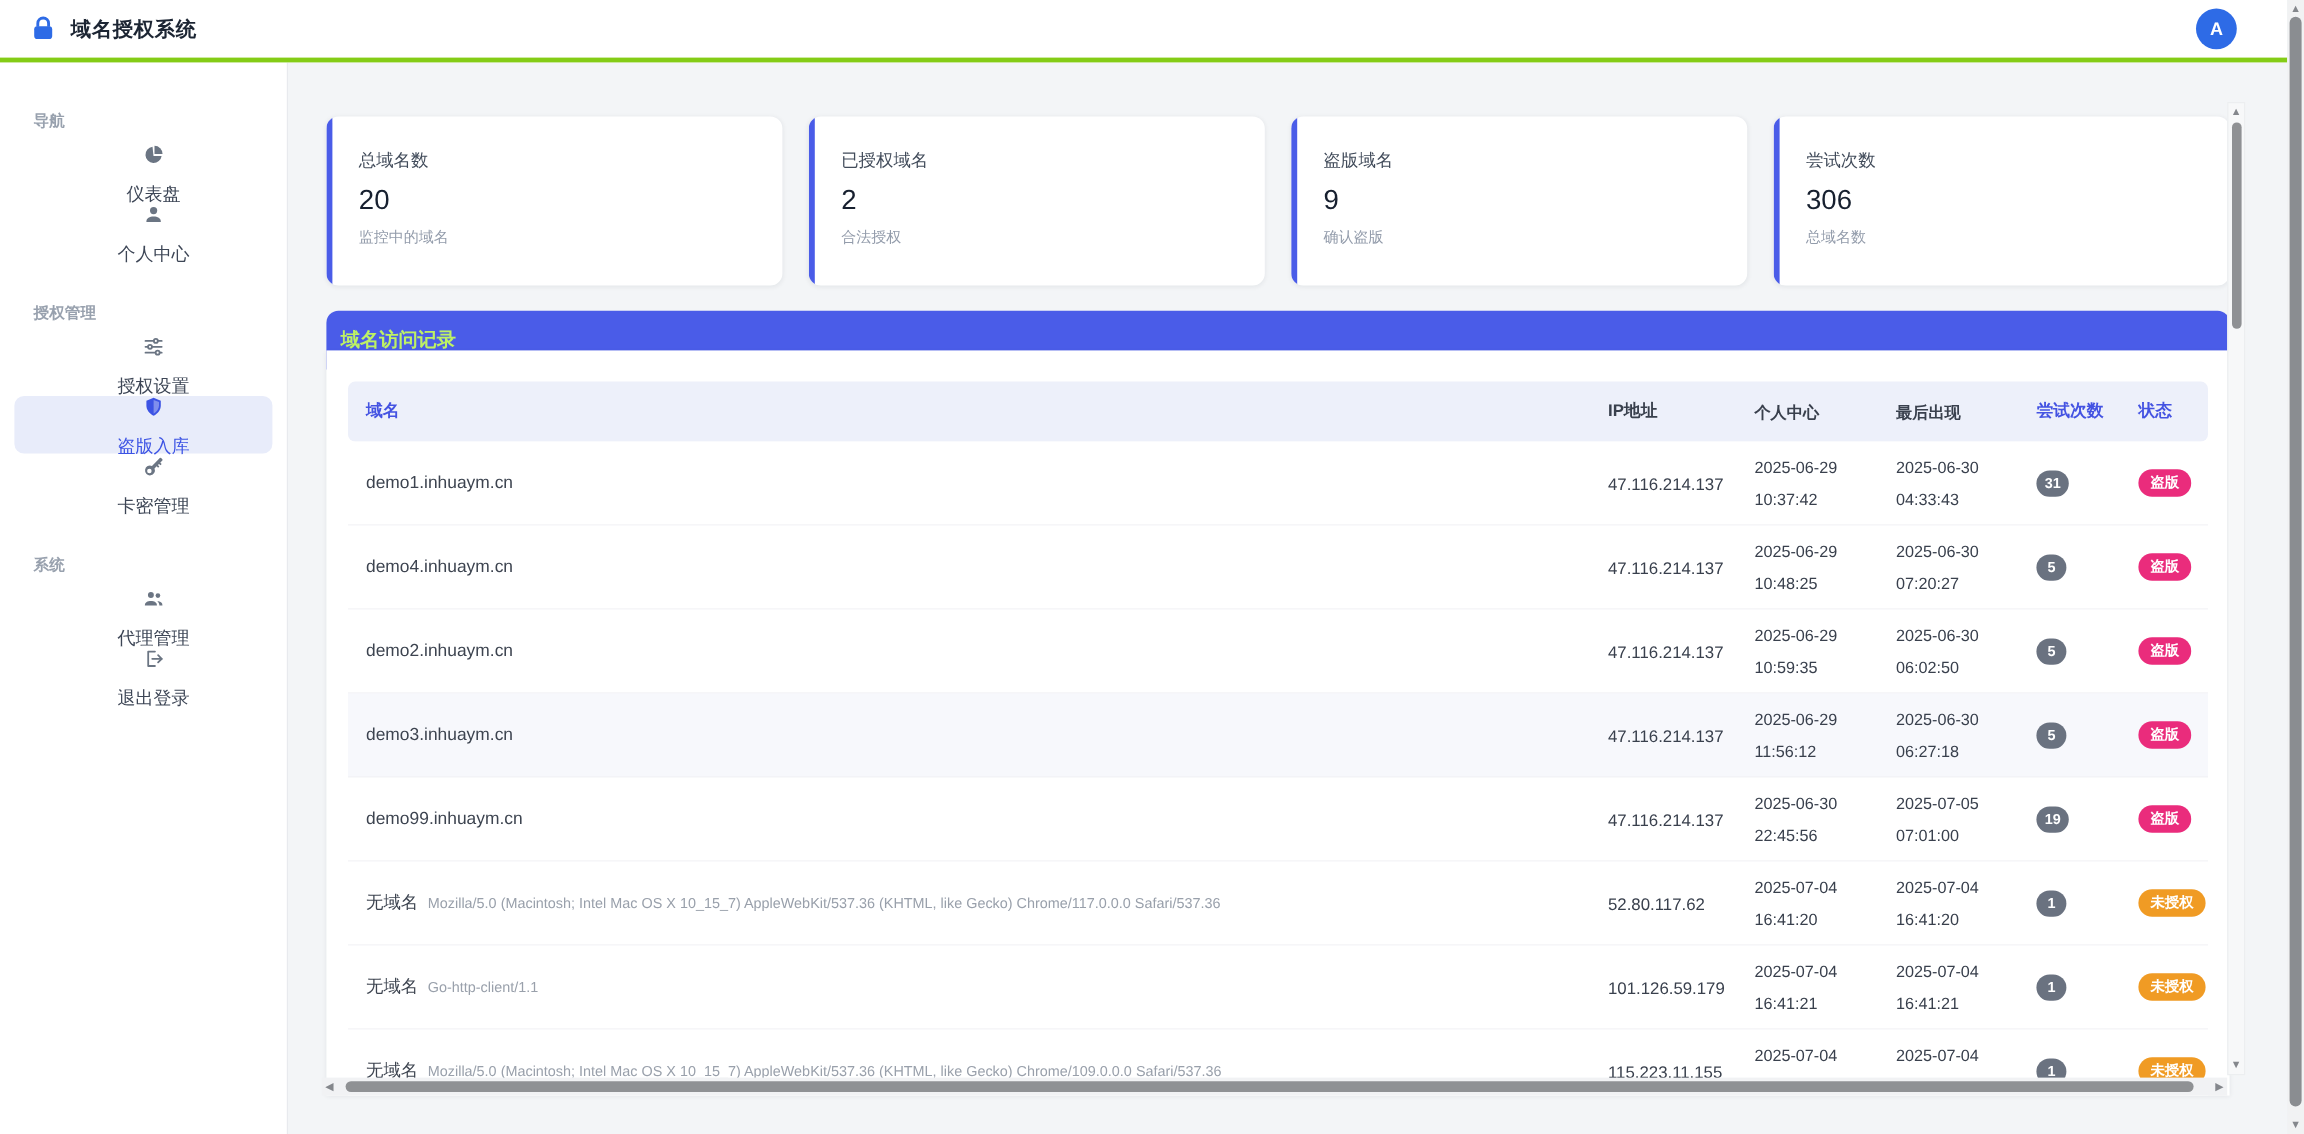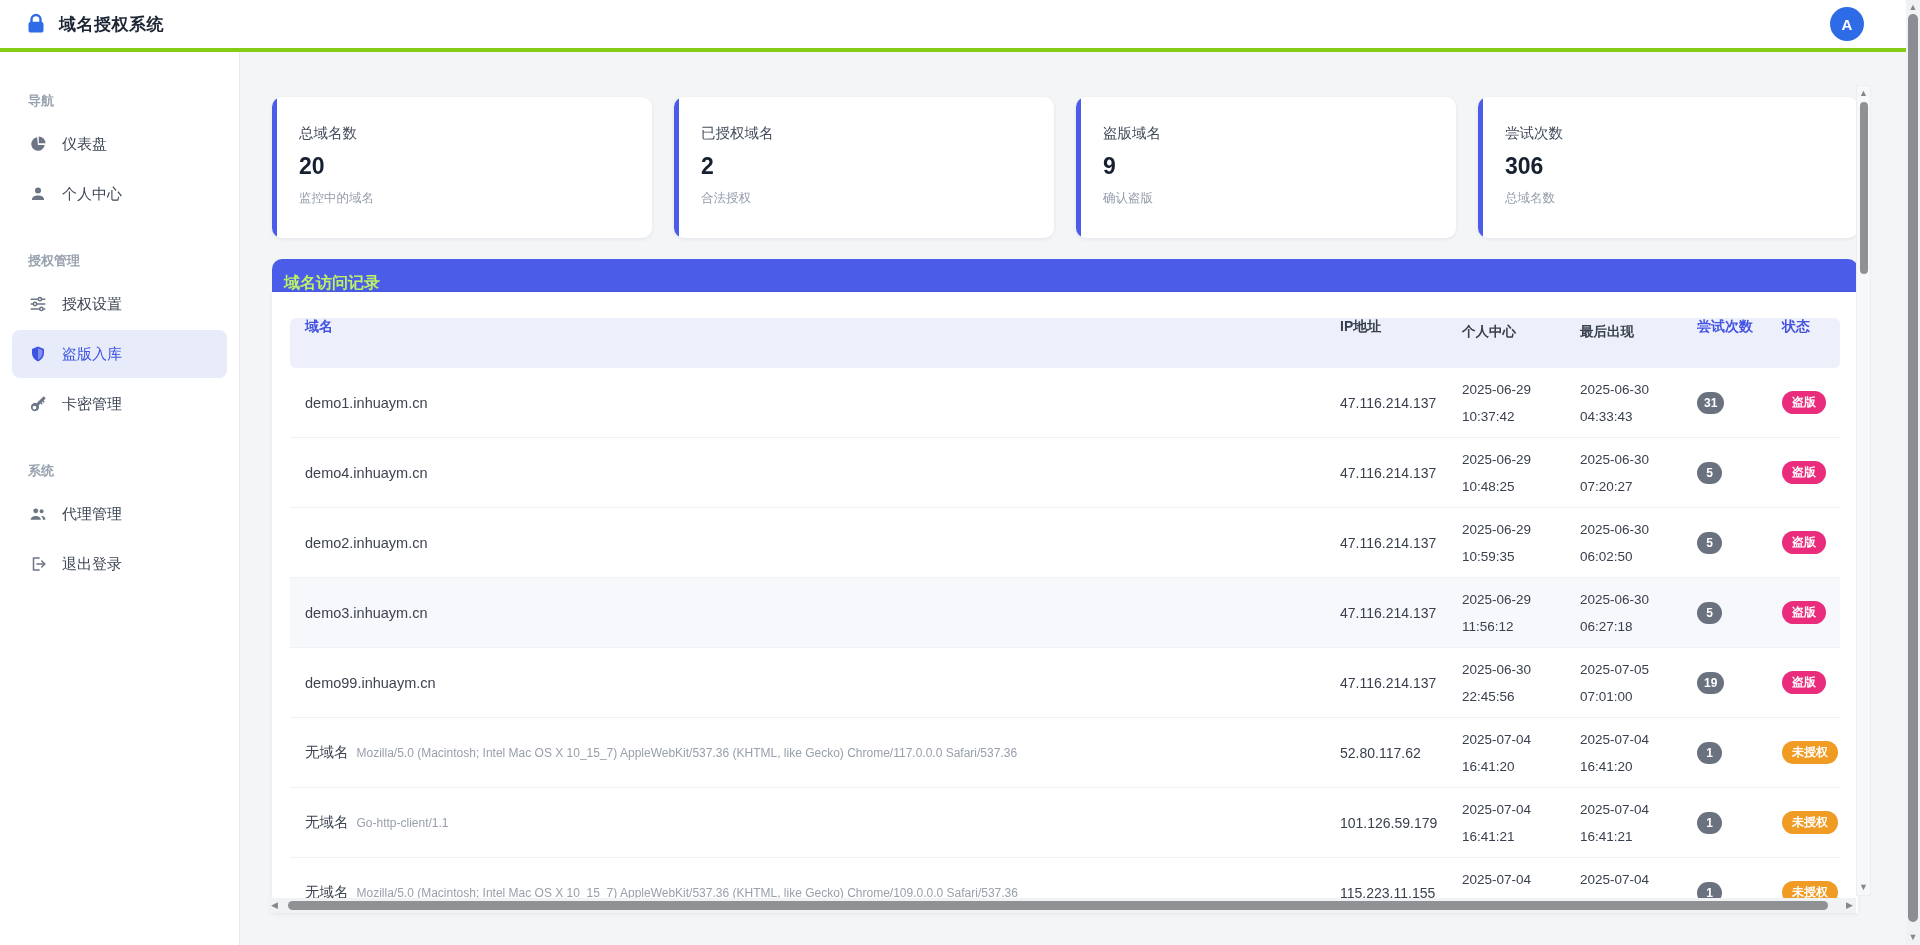--- a/index.html
+++ b/index.html
@@ -30,58 +30,58 @@
     background:#ffffff; border-right:1px solid #e8eaee; padding:40px 12px 0 12px;
   }
   .nav-section { margin-bottom:34px; }
   .nav-section-label {
     font-size:13px; font-weight:bold; color:#98a1ae;
     padding:0 0 10px 16px;
   }
   .nav-item {
     height:48px; margin-bottom:2px; border-radius:8px;
     display:flex; align-items:center; gap:15px; padding-left:17px;
-    font-size:15px; color:#3d4656; cursor:pointer;
+    font-size:15px; color:#3d4656; cursor:pointer;flex-direction:column;
   }
   .nav-item .nav-ico { color:#6b7583; display:flex; }
   .nav-item.active { background:#e8ecfa; color:#3c53e4; }
   .nav-item.active .nav-ico { color:#3c53e4; }
 
   
   .cards-row {
     position:absolute; left:272px; top:97px; width:1586px; height:141px;
     display:flex; gap:22px;
   }
   .stat-card {
     position:relative; flex:1; background:#fff; border-radius:10px;
     box-shadow:0 1px 4px rgba(15,23,42,.07); padding:27px 0 0 27px; overflow:hidden;
   }
   .stat-card::before {
     content:""; position:absolute; left:0; top:0; bottom:0; width:5px;
     background:#4a5ce8; border-radius:10px 0 0 10px;
   }
   .stat-title { font-size:14.5px; color:#414b5a; }
-  .stat-value { font-size:23px; font-weight:700; color:#17202f; margin-top:10px; }
+  .stat-value { font-size:23px; font-weight:400; color:#17202f; margin-top:10px; }
   .stat-sub   { font-size:12.5px; color:#939cab; margin-top:10px; }
 
   
   .table-banner {
     position:absolute; left:272px; top:259px; width:1586px; height:49px;
     background:#4a5ce8; border-radius:10px 10px 0 0;
     color:#bef264; font-size:16px; font-weight:bold;
     display:flex; align-items:center; padding-left:12px;
   }
   .table-card {
     position:absolute; left:272px; top:292px; width:1586px; height:621px;
     background:#fff; box-shadow:0 1px 4px rgba(15,23,42,.07);
     padding:26px 18px 0 18px; overflow:hidden;
   }
   .thead {
     height:50px; background:#edf0fa; border-radius:6px;
-    display:flex; align-items:flex-start;
+    display:flex; align-items:center;
     color:#4453e2; font-size:14px; font-weight:bold;
   }
   .trow {
     height:70px; display:flex; align-items:center;
     border-bottom:1px solid #f0f1f4; background:#fff; cursor:default;
   }
   .trow.highlight { background:#f7f8fc; }
   .td,.th { padding-left:15px; flex:none; }
   .c-domain  { width:1035px; display:flex; align-items:baseline; }
   .c-ip      { width:122px; font-size:14px; color:#39404d; }

